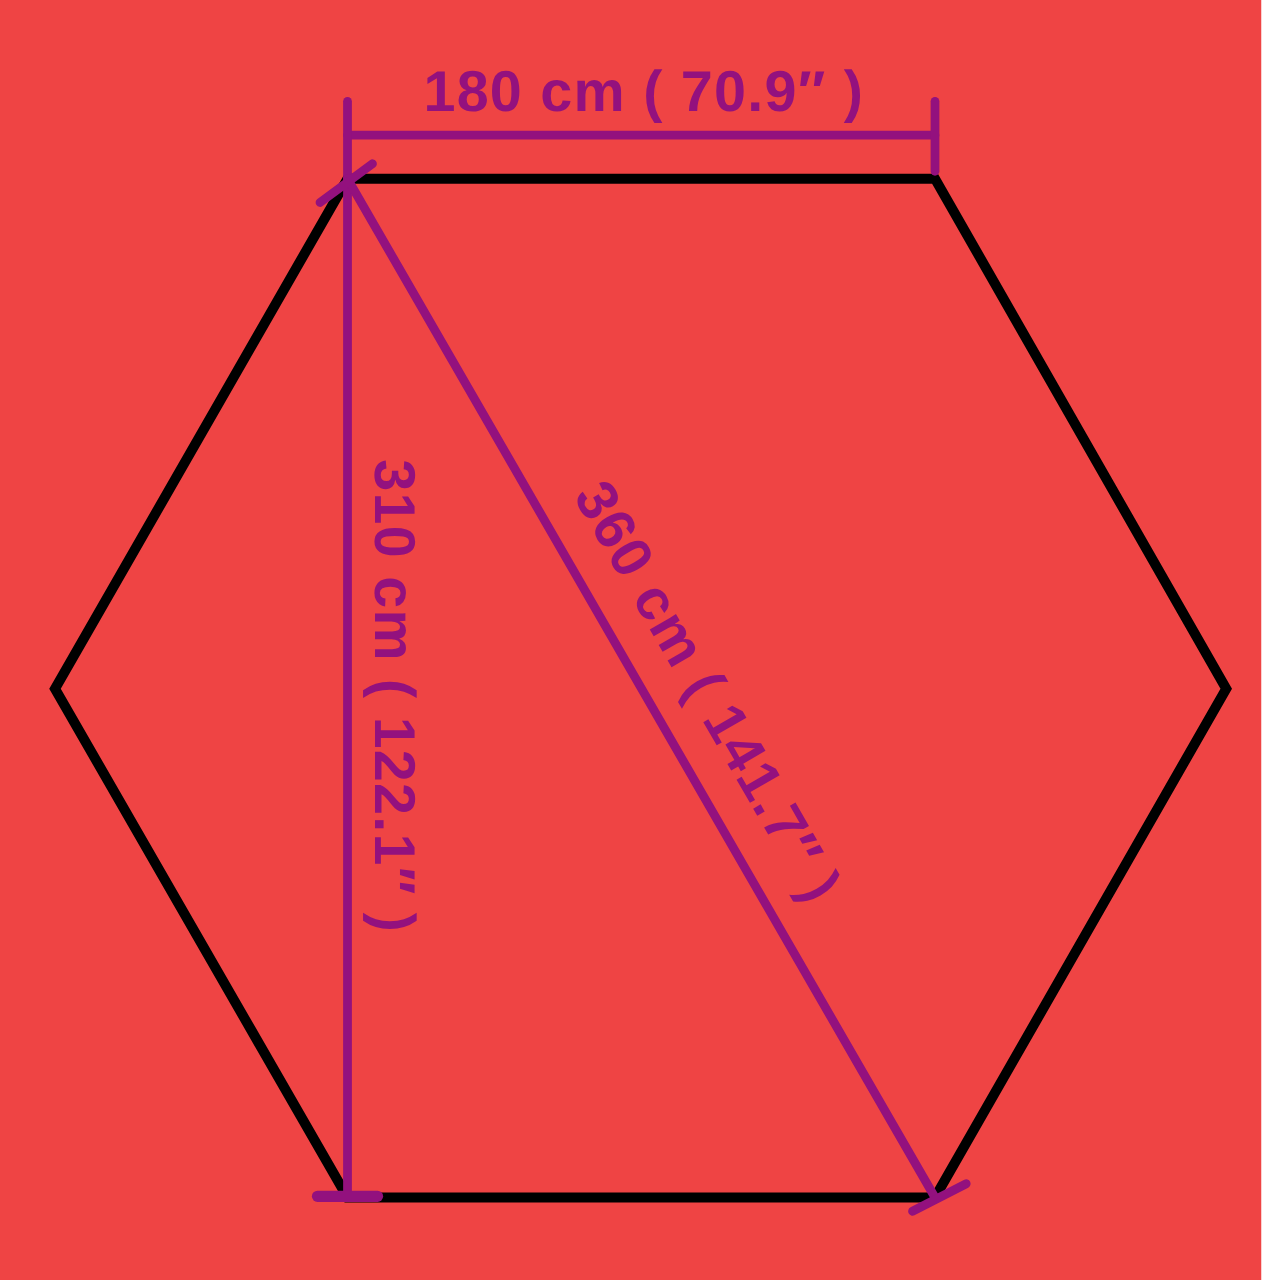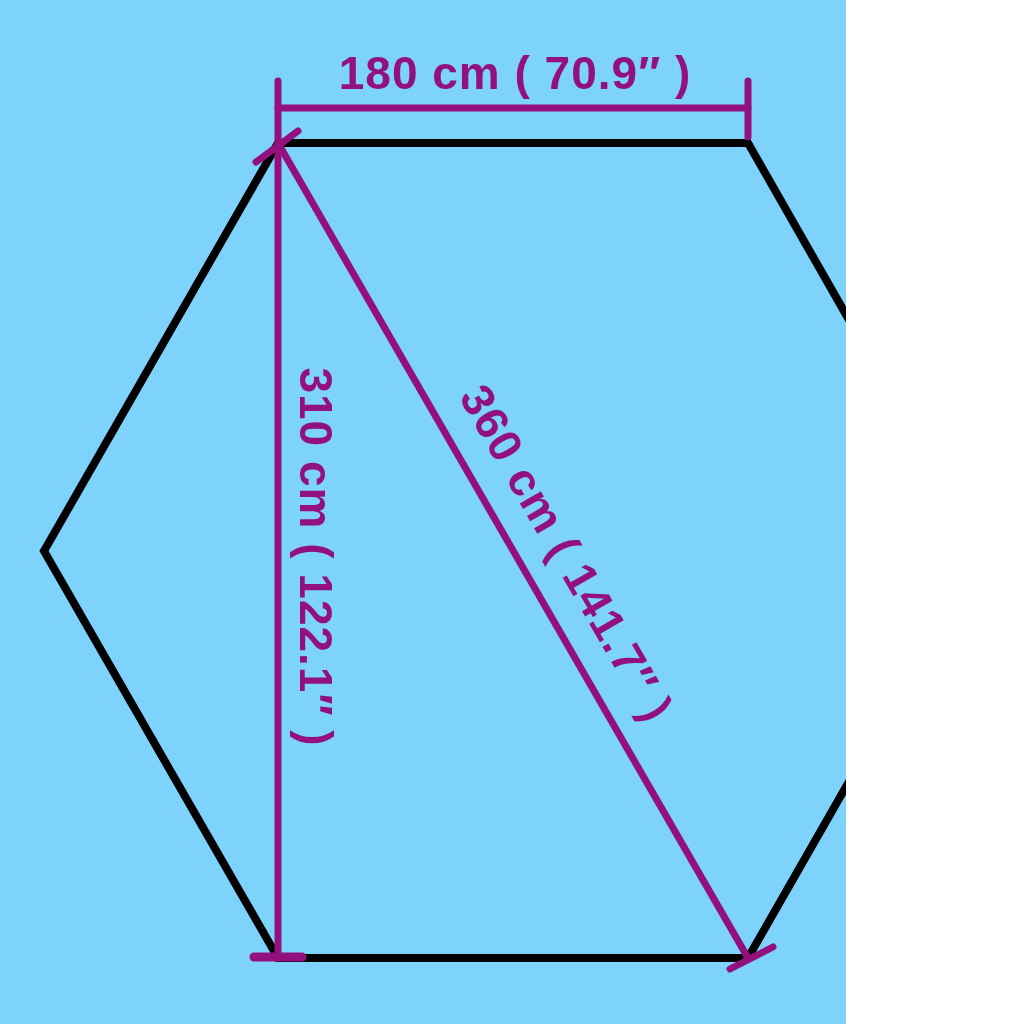--- a/index.html
+++ b/index.html
@@ -2,23 +2,23 @@
 <html><head>
   <meta charset="utf-8">
   <style>
     html, body {
       margin: 0;
       padding: 0;
       background: #ffffff;
     }
     .stage {
       position: relative;
-      width: 846px;
+      width: 1009px;
       height: 1024px;
-      background: #7dd3fc;
+      background: #ef4444;
       overflow: hidden;
     }
     svg { display: block; }
     .dim-label {
       font-family: "Liberation Sans", sans-serif;
       font-weight: bold;
       font-size: 46px;
       letter-spacing: 1px;
     }
   </style>

